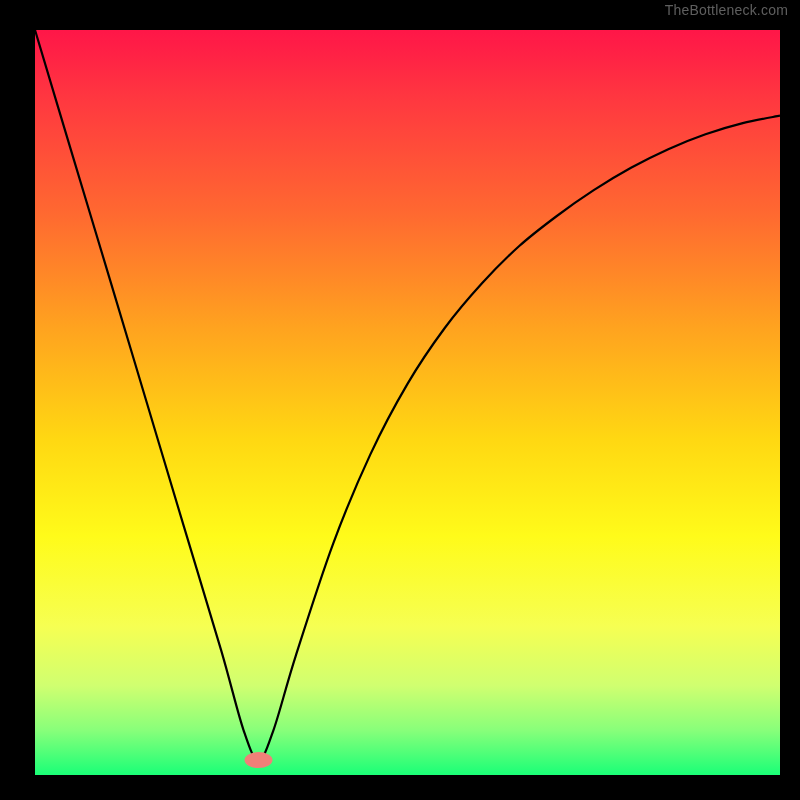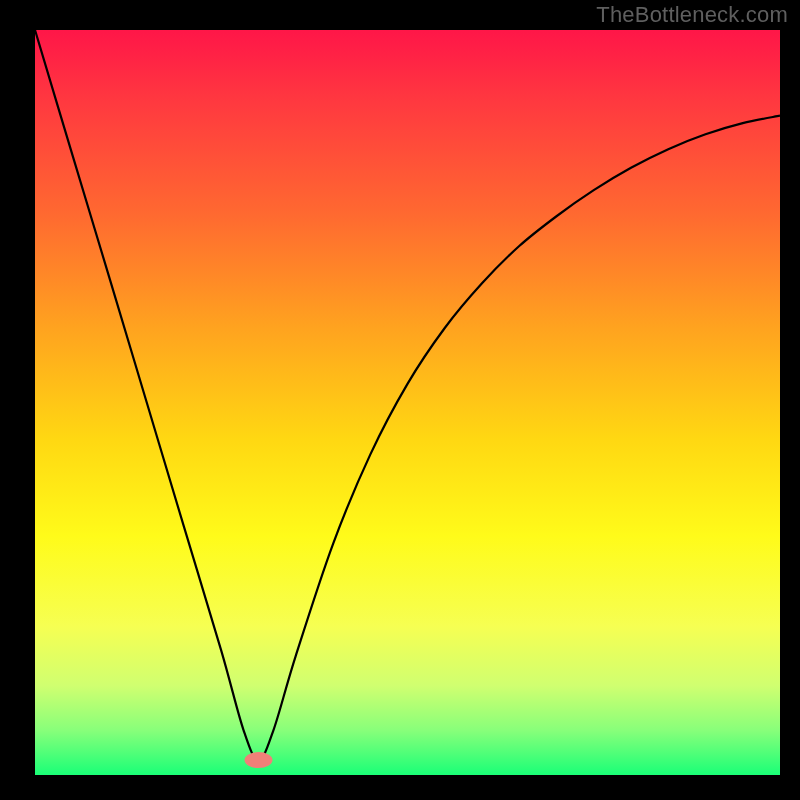--- a/index.html
+++ b/index.html
@@ -15,21 +15,21 @@
     position: relative;
     width: 800px;
     height: 800px;
     background: #000;
   }
   .attribution {
     position: absolute;
     top: 2px;
     right: 12px;
     color: #5f5f5f;
-    font-size: 22px;
+    font-size: 14px;
     font-weight: 500;
     letter-spacing: 0.2px;
     z-index: 5;
     margin-left: 17px;
   }
   .chart-wrap {
     position: absolute;
     left: 35px;
     top: 30px;
     width: 745px;

